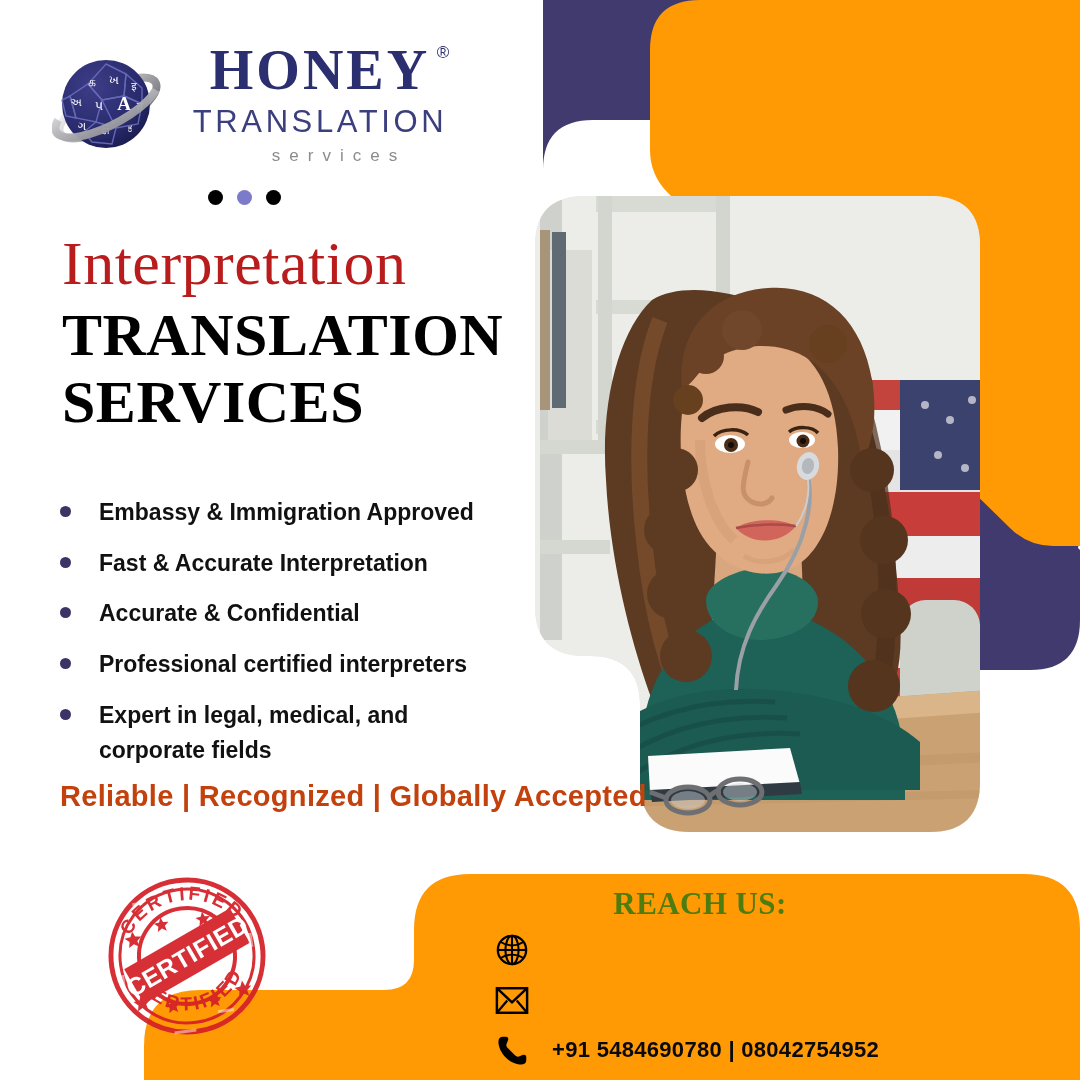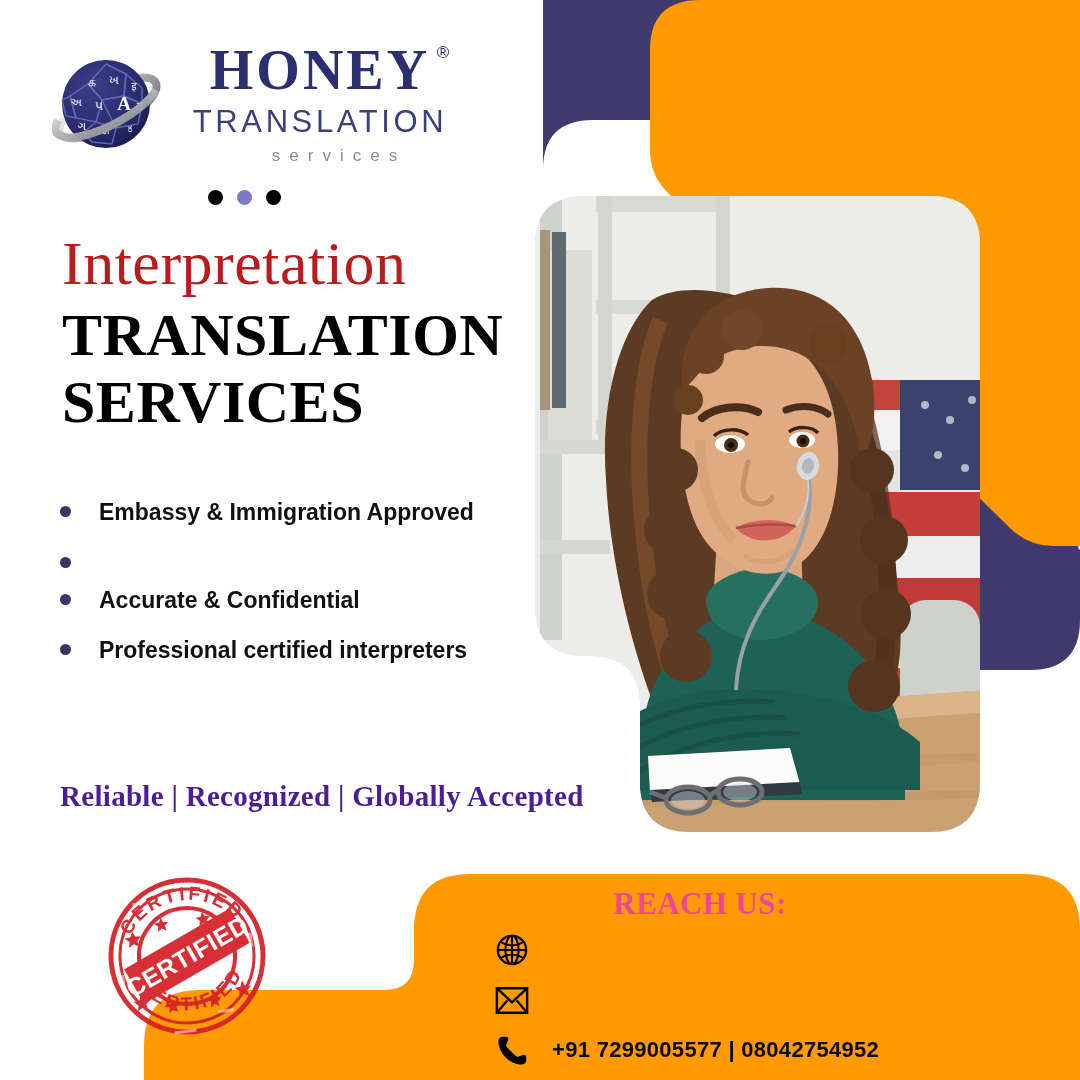--- a/index.html
+++ b/index.html
@@ -86,39 +86,39 @@
     font-family:"Liberation Sans", sans-serif;
     font-weight:700;
     font-size:23px;
     color:#111;
     line-height:1.55;
   }
 
   
   .tagline{
     position:absolute;left:60px;top:780px;
-    font-family:Liberation Serif, serif;
+    font-family:Liberation Sans, sans-serif;
     font-weight:700;
     font-size:29px;
-    color:#4c1d95;
+    color:#c2410c;
     letter-spacing:0.3px;
     white-space:nowrap;
   }
 
   
   .stamp{position:absolute;left:100px;top:866px;width:175px;height:175px;}
 
   
   .footer-text{position:absolute;left:420px;top:872px;width:660px;height:208px;}
   .reach-title{
     position:absolute;left:0;top:14px;width:560px;text-align:center;
     font-family:"Liberation Serif", serif;
     font-weight:700;
     font-size:31px;
-    color:#ec4899;
+    color:#4d7c0f;
     letter-spacing:0.4px;
   }
   .contact-rows{position:absolute;left:72px;top:58px;width:590px;}
   .c-row{display:flex;align-items:flex-start;margin-bottom:10px;}
   .c-ico{width:40px;height:40px;flex:0 0 auto;display:flex;align-items:center;justify-content:center;}
   .c-body{margin-left:16px;padding-top:2px;}
   .c-line{
     font-family:"Liberation Sans", sans-serif;
     font-weight:700;
     font-size:21px;
@@ -402,28 +402,33 @@
     <div class="h-big" style="margin-top:0">SERVICES</div>
   </div>
 
   <div class="bullets">
     <div class="bullet-row">
       <span class="bullet-dot"></span>
       <span class="bullet-text">Embassy &amp; Immigration Approved</span>
     </div>
     <div class="bullet-row">
       <span class="bullet-dot"></span>
+      <span class="bullet-text">Fast &amp; Accurate Interpretation</span>
     </div>
     <div class="bullet-row">
       <span class="bullet-dot"></span>
       <span class="bullet-text">Accurate &amp; Confidential</span>
     </div>
     <div class="bullet-row">
       <span class="bullet-dot"></span>
       <span class="bullet-text">Professional certified interpreters</span>
+    </div>
+    <div class="bullet-row">
+      <span class="bullet-dot"></span>
+      <span class="bullet-text" style="max-width:340px">Expert in legal, medical, and corporate fields</span>
     </div>
   </div>
 
   <div class="tagline">Reliable  |  Recognized  |  Globally Accepted</div>
 
   <svg class="stamp" viewBox="0 0 175 175">
     <defs>
       <path id="arcTop" d="M 22,92 A 66,66 0 0 1 153,92"></path>
       <path id="arcBot" d="M 28,92 A 60,60 0 0 0 147,92"></path>
     </defs>
@@ -495,20 +500,20 @@
 
       <div class="c-row phone">
         <span class="c-ico">
           <svg viewBox="0 0 36 36" width="33" height="33">
             <path d="M 7,3 C 3,3 2,7 3,12 C 5,22 14,31 24,33 C 29,34 33,33 33,29
                      L 33,25 C 33,23 31,22 29,23 L 25,24.5 C 23.5,25 22,24.5 21,23.5
                      L 12.5,15 C 11.5,14 11,12.5 11.5,11 L 13,7 C 14,5 13,3 11,3 Z" fill="#000"></path>
           </svg>
         </span>
         <span class="c-body">
-          <span class="c-line">+91 7299005577  |  08042754952</span>
+          <span class="c-line">+91 5484690780  |  08042754952</span>
         </span>
       </div>
 
     </div>
   </div>
 
 </div>
 
 </body></html>

